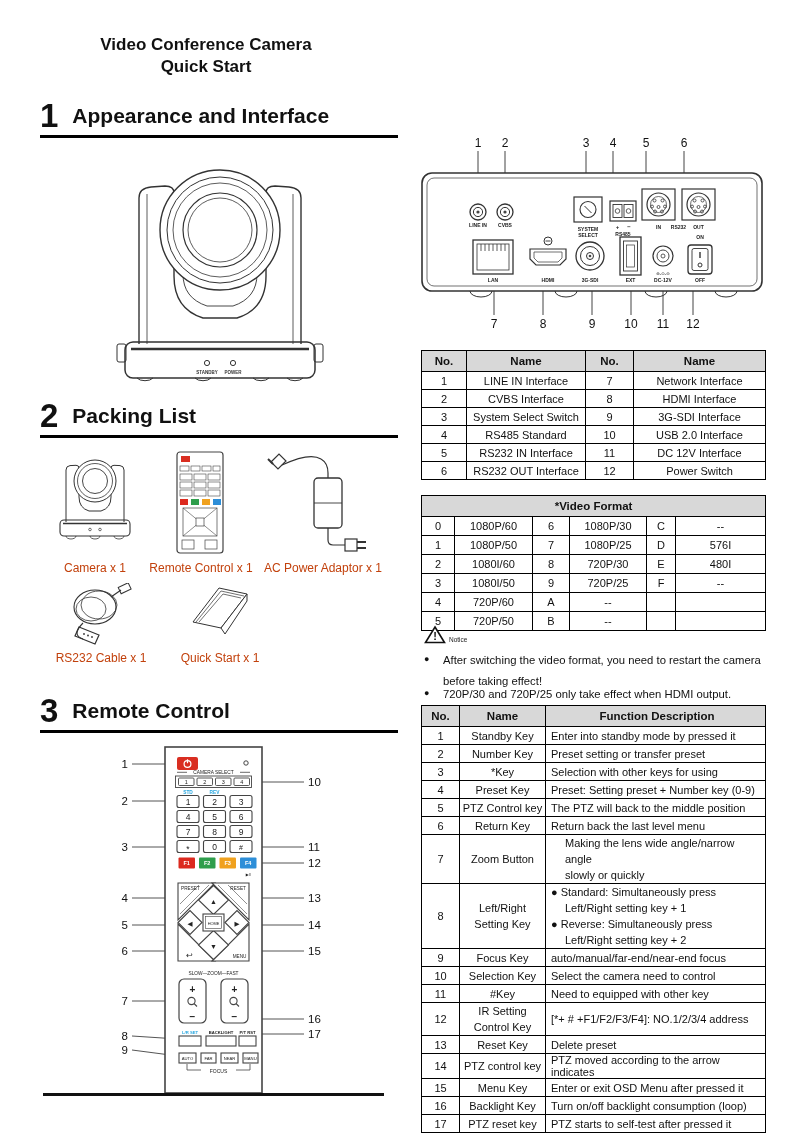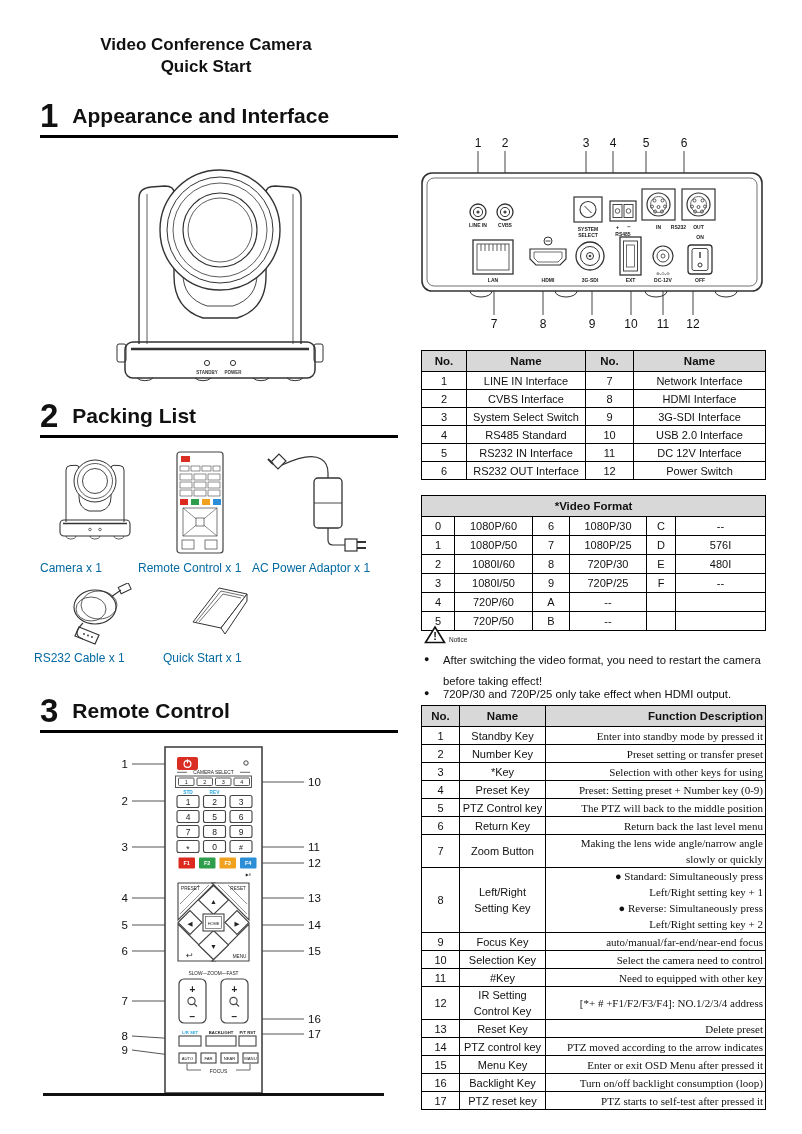--- a/index.html
+++ b/index.html
@@ -6,30 +6,30 @@
   #page{position:relative;width:802px;height:1134px;background:#fff;overflow:hidden;
         font-family:"Liberation Sans",sans-serif;color:#111;}
   .abs{position:absolute;}
   
   .doc-title{left:40px;width:332px;text-align:center;font-weight:bold;font-size:17px;line-height:22px;}
   
   .sec-head{left:40px;width:358px;border-bottom:3px solid #000;padding-bottom:3px;display:flex;align-items:flex-end;}
   .sec-num{font-size:33px;font-weight:bold;line-height:33px;}
   .sec-title{font-size:21px;font-weight:bold;margin-left:14px;margin-bottom:4px;}
   
-  .pack-label{font-size:12px;color:#0369a1;}
+  .pack-label{font-size:12px;text-align:center;color:#c2410c;}
   
   table{border-collapse:collapse;table-layout:fixed;}
   th,td{border:1px solid #000;font-size:11px;text-align:center;padding:0 2px;overflow:hidden;}
   th{background:#d8d8d8;font-weight:bold;font-size:11.5px;height:20px;}
   .if-table td{height:17px;}
   .vf-table td{height:18px;}
   .fn-table td{height:17px;}
-  .fn-table td.c2{text-align:right;padding-left:5px;font-family:Liberation Serif, serif;}
-  .fn-table th.h2{text-align:right;padding-left:5px;}
+  .fn-table td.c2{text-align:left;padding-left:5px;}
+  .fn-table th.h2{text-align:center;padding-left:5px;}
   .ln{line-height:16px;}
   .fn-table .c2 .cont{padding-left:14px;}
   
   .notice-label{font-size:6.5px;color:#222;}
   .bullet-dot{font-size:9px;}
   .notice-text{font-size:11.3px;line-height:21px;color:#111;}
   
   .rule{background:#111;}
   svg text{font-family:"Liberation Sans",sans-serif;}
 </style>

